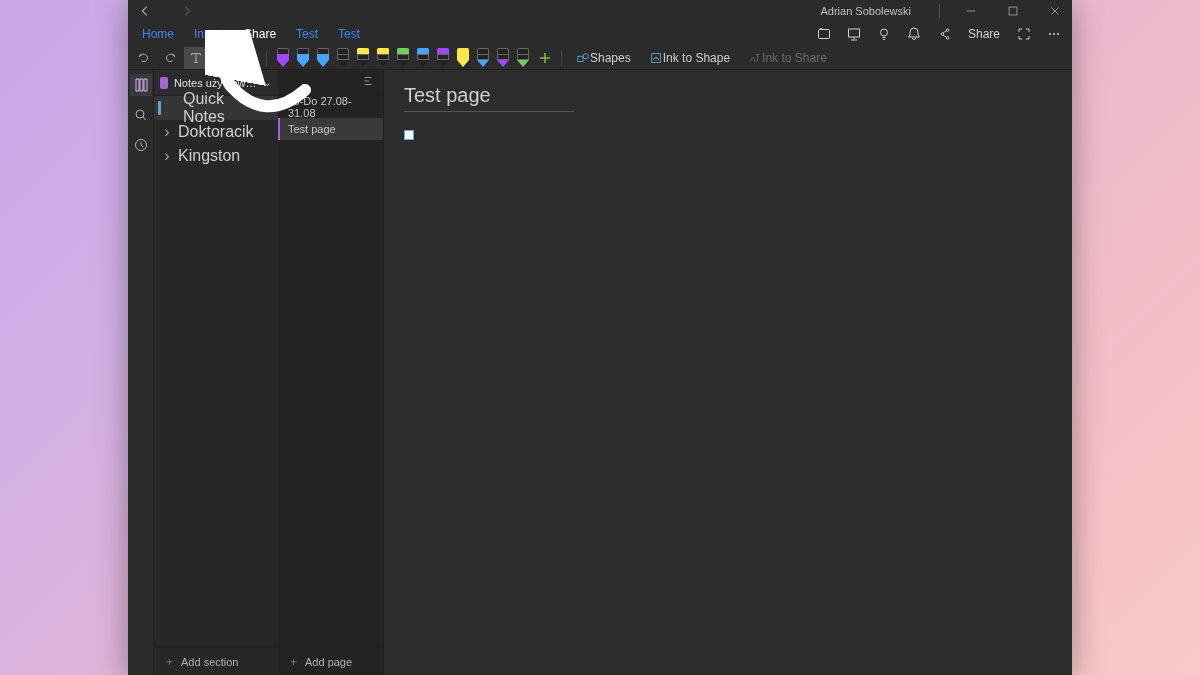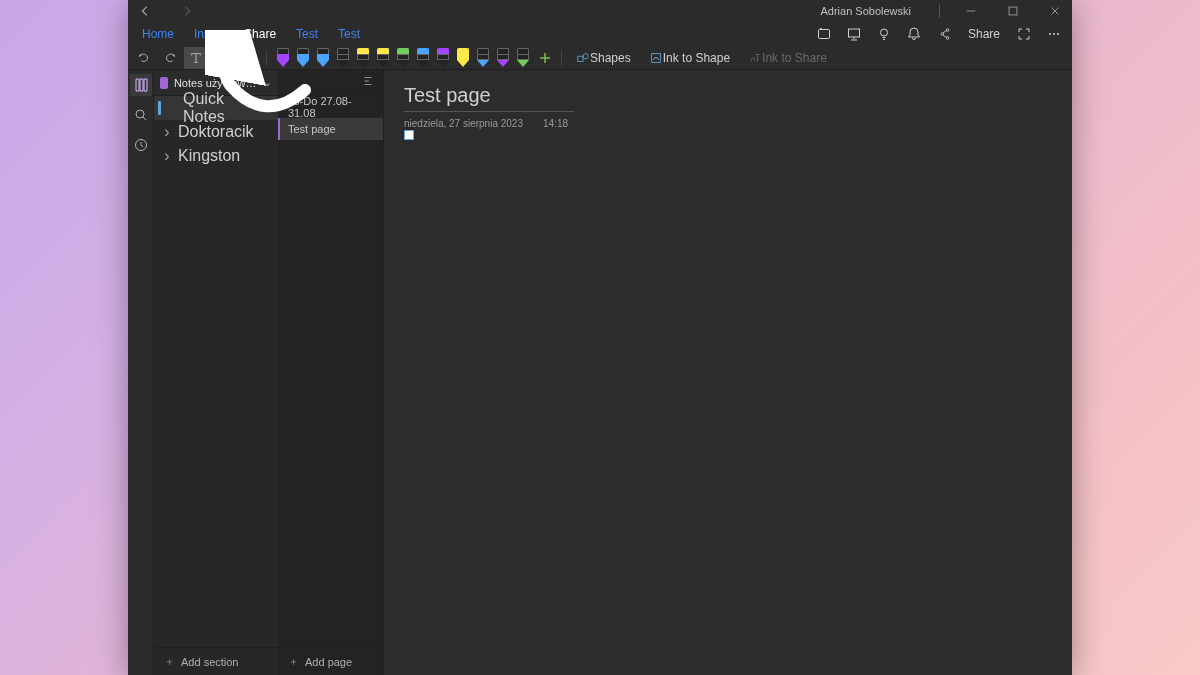--- a/index.html
+++ b/index.html
@@ -549,24 +549,20 @@
           <div class="page-item active">Test page</div>
         </div>
       <div class="pages-footer">
         <span style="color:#888">＋</span>
         <span>Add page</span>
       </div>
     </div>
 
     <div class="canvas">
       <div class="page-title">Test page</div>
-      <div class="page-meta">
-        <span>niedziela, 27 sierpnia 2023</span>
-        <span>14:18</span>
-      </div>
       <div class="selection-box"></div>
     </div>
 
   </div>
 
 </div>
 
 <svg class="arrow-overlay" style="left:205px; top:30px; width:120px; height:100px;">
   <defs>
     <marker id="ah" markerWidth="8" markerHeight="8" refX="3" refY="4" orient="auto">

